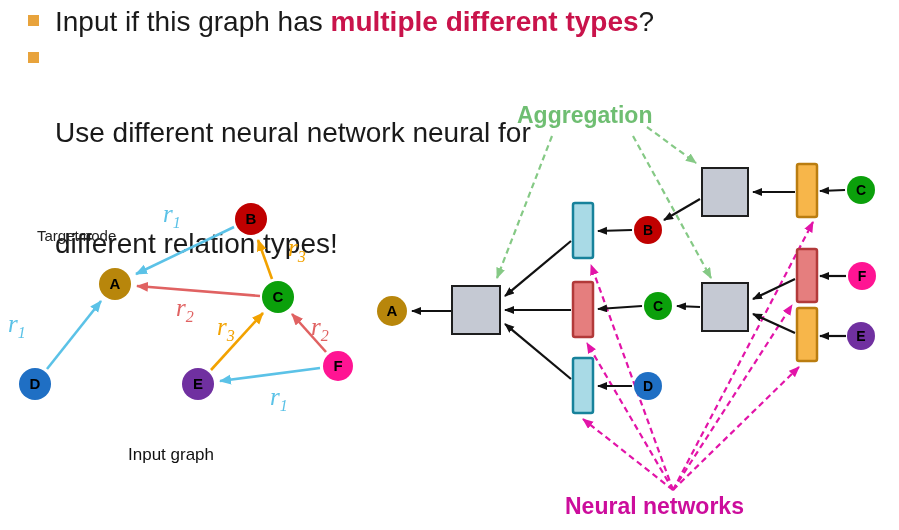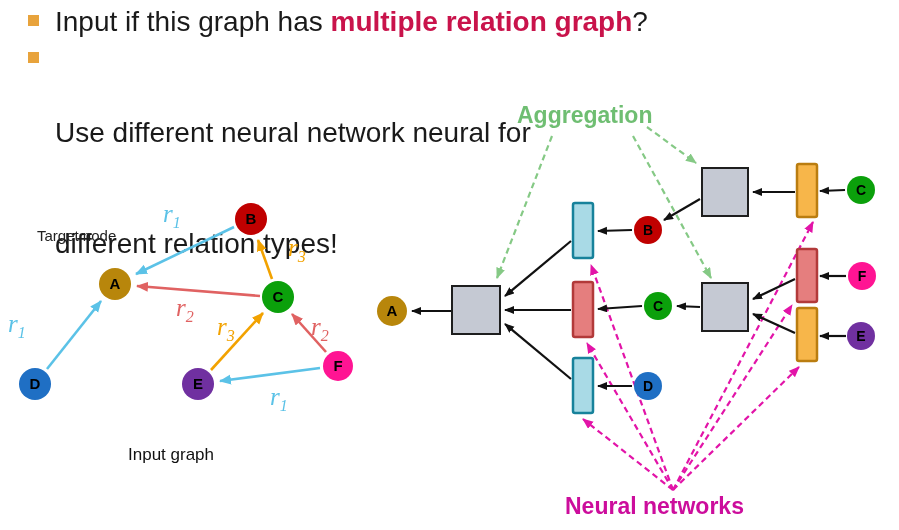--- a/index.html
+++ b/index.html
@@ -23,21 +23,21 @@
   .rel-sub{font-size:16px;}
 </style>
 </head>
 <body>
 
 <div class="stage">
 
   <div class="bullets">
     <div class="bullet-row">
       <div class="sq"></div>
-      <div class="btext"><span>Input if this graph has </span><span class="hl">multiple relation graph</span><span>?</span></div>
+      <div class="btext"><span>Input if this graph has </span><span class="hl">multiple different types</span><span>?</span></div>
     </div>
     <div class="bullet-row">
       <div class="sq"></div>
       <div class="btext">
         <div>Use different neural network neural for</div>
         <div>different relation types!</div>
       </div>
     </div>
   </div>
 

